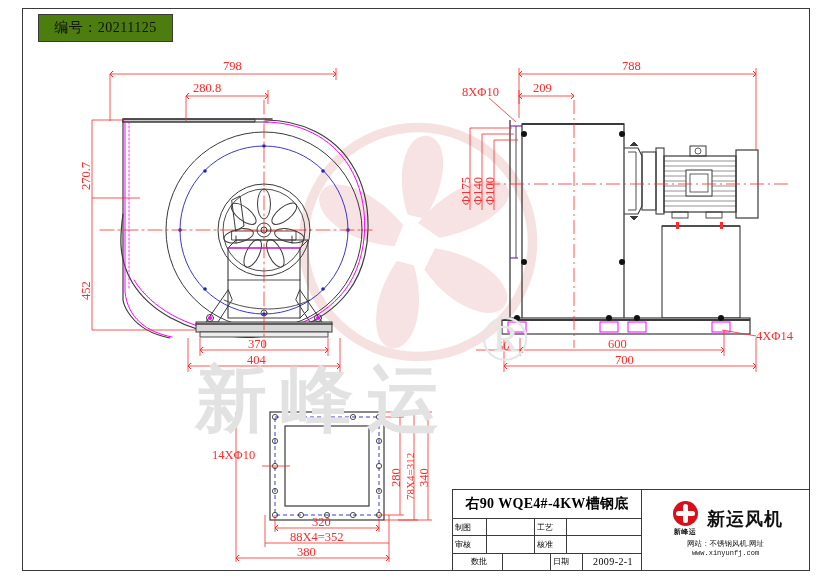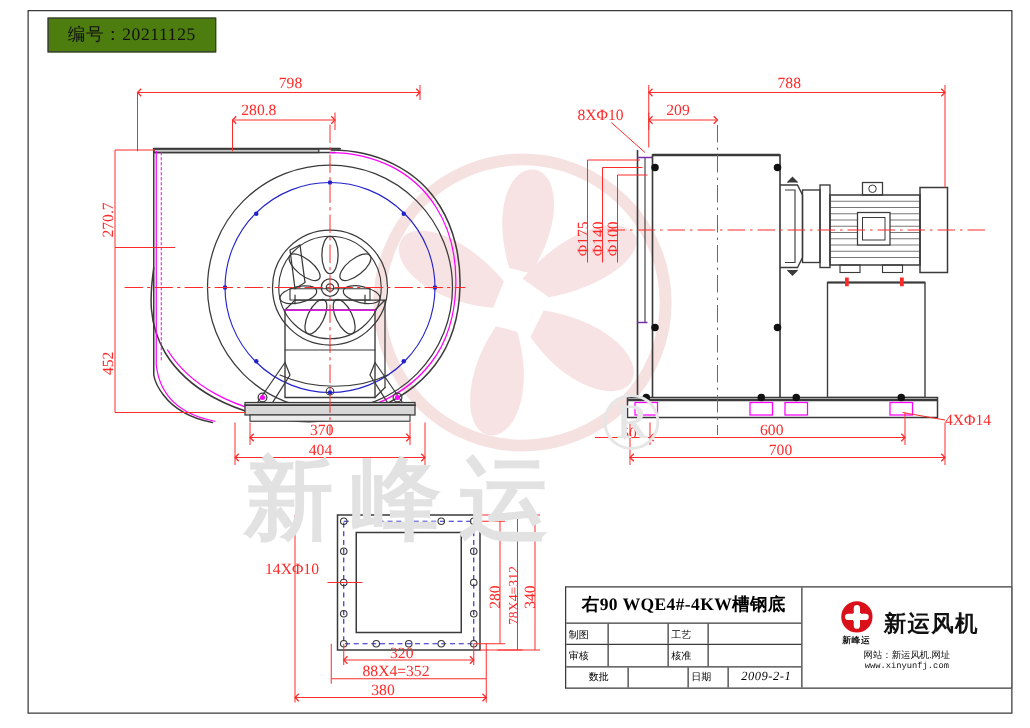--- a/index.html
+++ b/index.html
@@ -10,33 +10,33 @@
   .frame{position:absolute;left:22px;top:8px;width:788px;height:563px;
          border:1px solid #3a3a3a;box-sizing:border-box;background:transparent;}
   .numbox{position:absolute;left:38px;top:14px;width:135px;height:28px;
           border:1px solid #3a3a3a;box-sizing:border-box;background:#4d7c0f;
           display:flex;align-items:center;justify-content:center;
           font-size:14px;color:#111;letter-spacing:.5px;z-index:30;}
 
   svg.cad{position:absolute;left:0;top:0;width:824px;height:582px;}
 
   
-  .tblock{position:absolute;left:452px;top:469px;width:358px;height:82px;
+  .tblock{position:absolute;left:452px;top:489px;width:358px;height:82px;
           border:1px solid #3a3a3a;box-sizing:border-box;background:#fff;
           display:flex;z-index:40;}
   .tb-left{width:188px;border-right:1px solid #3a3a3a;display:flex;flex-direction:column;}
   .tb-title{height:28px;display:flex;align-items:center;justify-content:center;
             border-bottom:1px solid #3a3a3a;font-size:14px;font-weight:bold;color:#000;
             letter-spacing:.3px;white-space:nowrap;}
   .tb-grid{flex:1;display:flex;flex-direction:column;}
   .tb-row{flex:1;display:flex;border-bottom:1px solid #3a3a3a;text-align:right;}
   .tb-row:last-child{border-bottom:none;margin-left:16px;}
   .tb-cell{border-right:1px solid #3a3a3a;display:flex;align-items:center;
            padding-left:2px;font-size:8px;color:#000;box-sizing:border-box;}
-  .tb-cell:last-child{border-right:none;font-style:italic;}
+  .tb-cell:last-child{border-right:none;}
   .c-lbl{width:34px;}
   .c-val{width:48px;}
   .c-lbl2{width:32px;}
   .c-val2{flex:1;justify-content:center;font-size:9px;}
   .c-val3{flex:1;justify-content:center;font-size:10px;letter-spacing:.4px;}
 
   .tb-right{flex:1;display:flex;flex-direction:column;align-items:center;
             justify-content:center;padding:2px 0;}
   .brandline{display:flex;align-items:center;gap:5px;}
   .logomark{position:relative;width:34px;display:flex;flex-direction:column;align-items:center;}
@@ -445,19 +445,19 @@
       <div class="brandline">
         <div class="logomark">
           <div class="logocirc">
             <div class="logospin"></div>
           </div>
           <div class="logosub">新峰运</div>
         </div>
         <div class="brandname">新运风机</div>
       </div>
       <div class="brandweb">
-        <div>网站：新运风机.网址</div>
+        <div>网站：不锈钢风机.网址</div>
         <div class="url">www.xinyunfj.com</div>
       </div>
     </div>
   </div>
 
 </div>
 
 </body></html>

